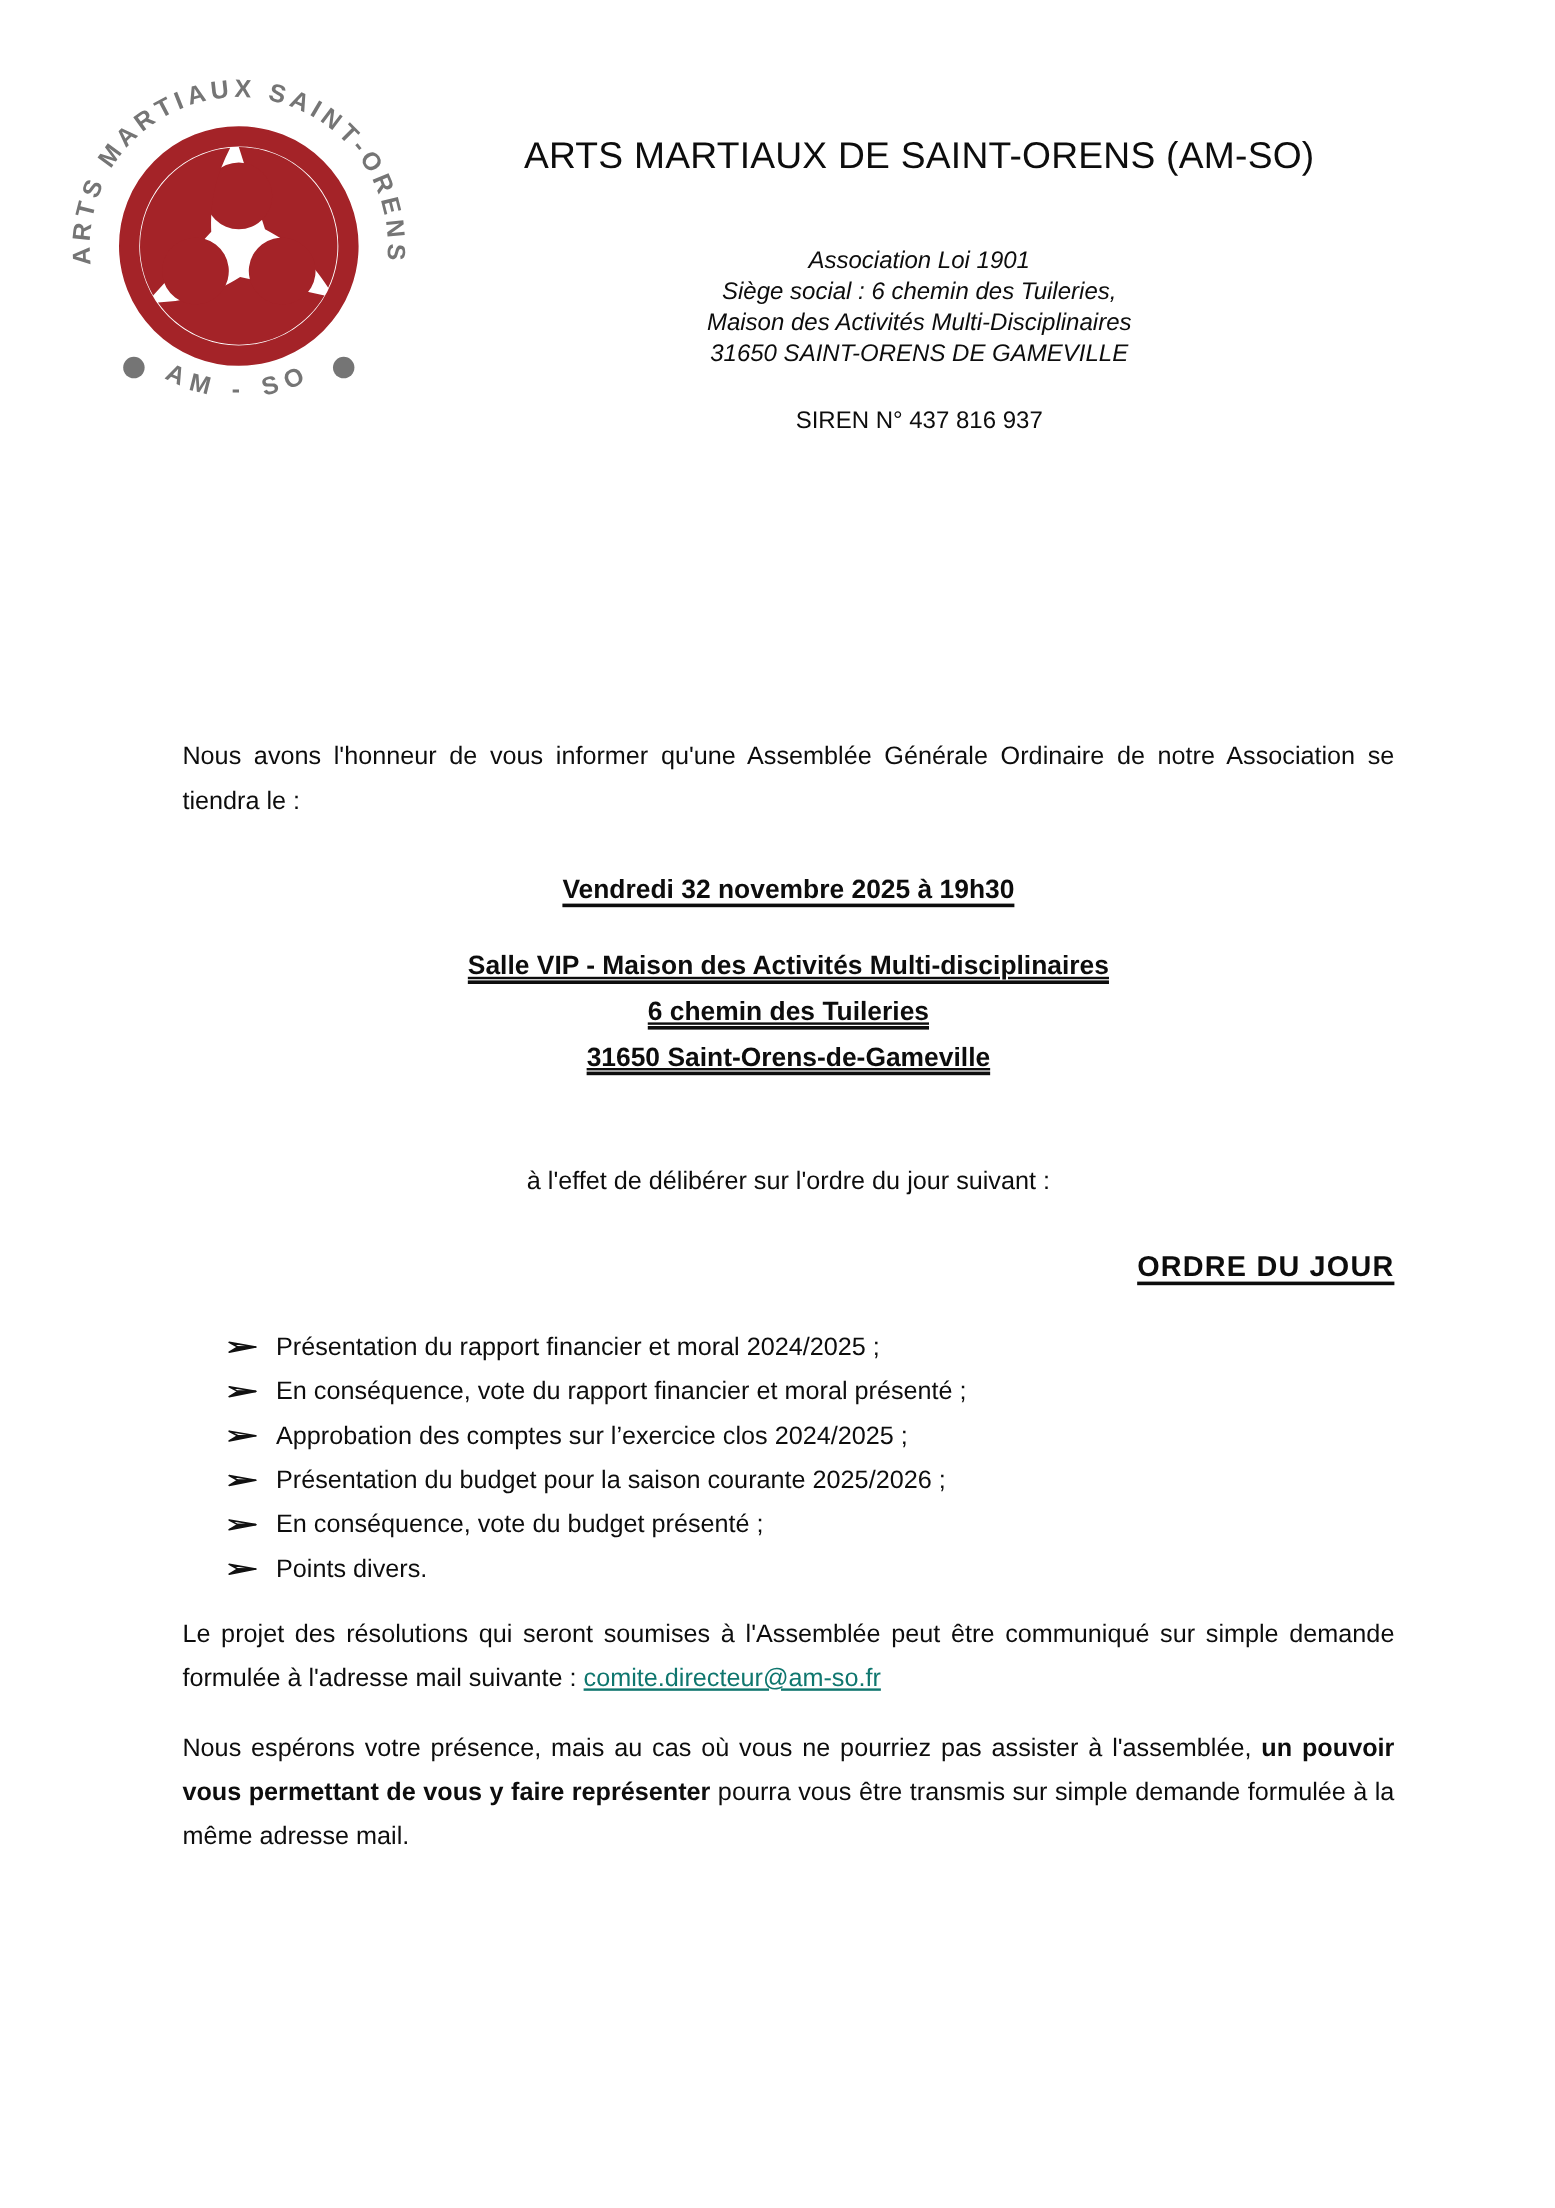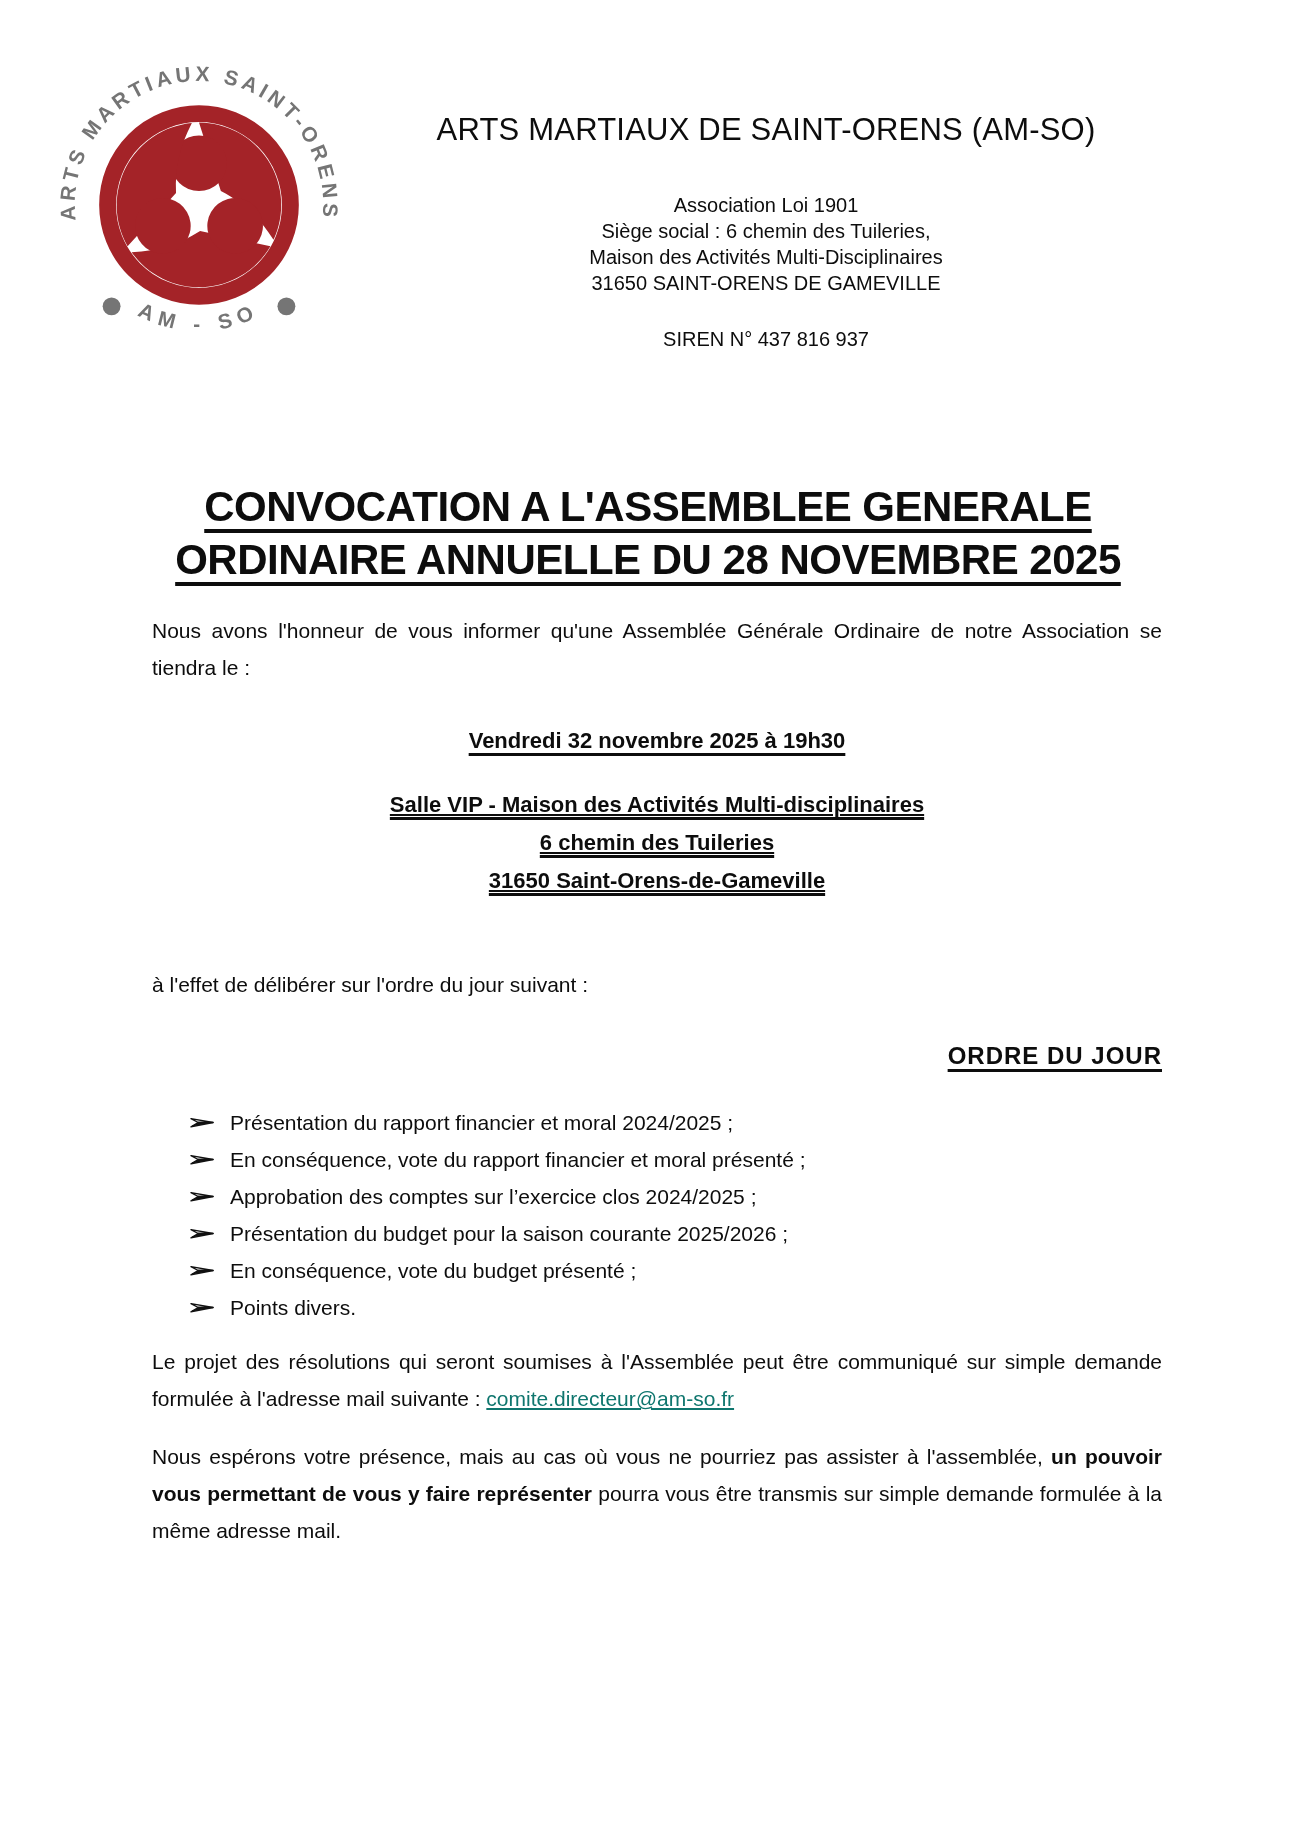--- a/index.html
+++ b/index.html
@@ -22,21 +22,21 @@
 
   
   .org-block {
     position: absolute; left: 400px; top: 112px; width: 732px;
     text-align: center;
   }
   .org-title {
     font-size: 31px; font-weight: 400; line-height: 36px; margin: 0;
     letter-spacing: 0.2px;
   }
-  .org-lines { margin-top: 44px; font-size: 20px; line-height: 26px; }
+  .org-lines { margin-top: 56px; font-size: 20px; line-height: 26px; font-style: italic; }
   .org-siren { margin-top: 30px; font-size: 20px; line-height: 26px; }
 
   
   .doc-title {
     position: absolute; top: 480px; left: 0; width: 1296px;
     text-align: center;
     font-weight: 700; font-size: 42px; line-height: 53px;
     letter-spacing: -0.5px;
   }
   .doc-title .u {
@@ -54,21 +54,21 @@
   .para.j { text-align-last: left; }
 
   .h-center { text-align: center; font-weight: 700; }
   .h-date { margin-top: 36px; font-size: 22px; line-height: 37px; }
   .venue-block { margin-top: 27px; font-size: 22px; line-height: 38px; text-decoration: underline; }
   .u2 {
     text-decoration: underline;
     text-decoration-thickness: 2.5px;
     text-underline-offset: 5px;
   }
-  .purpose { margin-top: 66px; }
+  .purpose { margin-top: 66px; text-align: center; }
   .ordre { margin-top: 34px; text-align: right; font-weight: 700; font-size: 24px; letter-spacing: 1px; }
 
   ul.agenda { list-style: none; margin: 30px 0 0 0; padding: 0; }
   ul.agenda li { position: relative; padding-left: 78px; line-height: 37px; }
   ul.agenda li .blt {
     position: absolute; left: 38px; top: 10px; width: 25px; height: 17px;
   }
 
   .p-resolutions { margin-top: 17px; }
   .p-closing { margin-top: 21px; }
@@ -119,24 +119,20 @@
     <h1 class="org-title">ARTS MARTIAUX DE SAINT-ORENS (AM-SO)</h1>
     <div class="org-lines">
       <div>Association Loi 1901</div>
       <div>Siège social : 6 chemin des Tuileries,</div>
       <div>Maison des Activités Multi-Disciplinaires</div>
       <div>31650 SAINT-ORENS DE GAMEVILLE</div>
     </div>
     <div class="org-siren">SIREN N° 437 816 937</div>
   </div>
 
-  <div class="doc-title">
-    <div><span class="u">CONVOCATION A L'ASSEMBLEE GENERALE</span></div>
-    <div><span class="u">ORDINAIRE ANNUELLE DU 28 NOVEMBRE 2025</span></div>
-  </div>
 
   <div class="body-col">
 
     <p class="para j">Nous avons l'honneur de vous informer qu'une Assemblée Générale Ordinaire de notre Association se tiendra le :</p>
 
     <div class="h-center h-date">
       <span class="u2">Vendredi 32 novembre 2025 à 19h30</span>
     </div>
 
     <div class="h-center venue-block">

